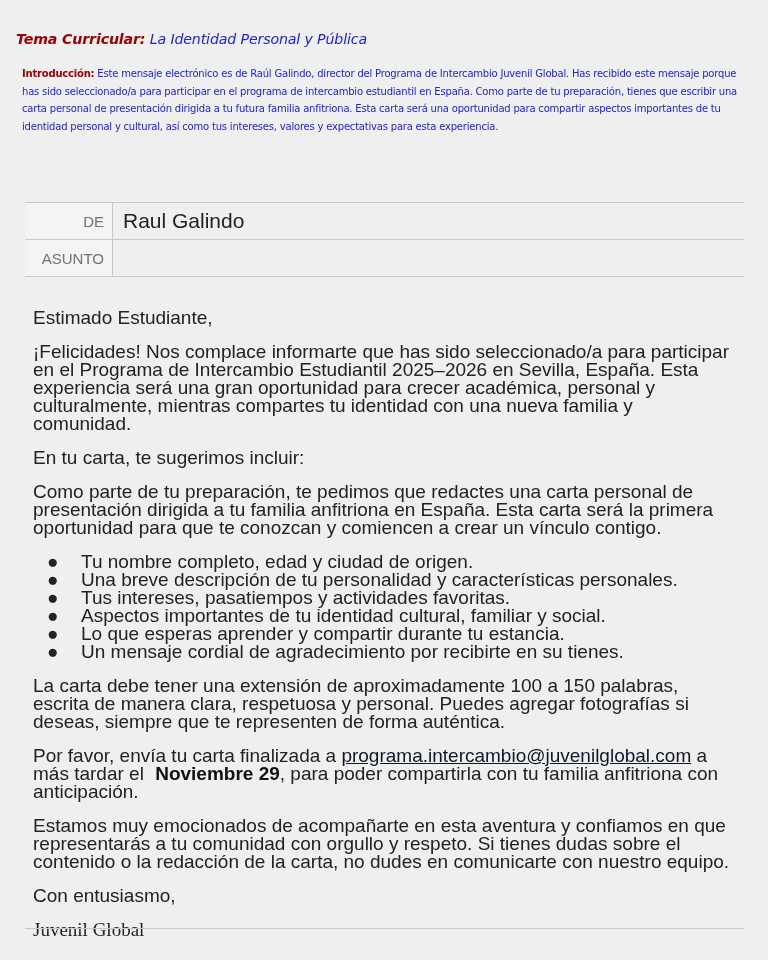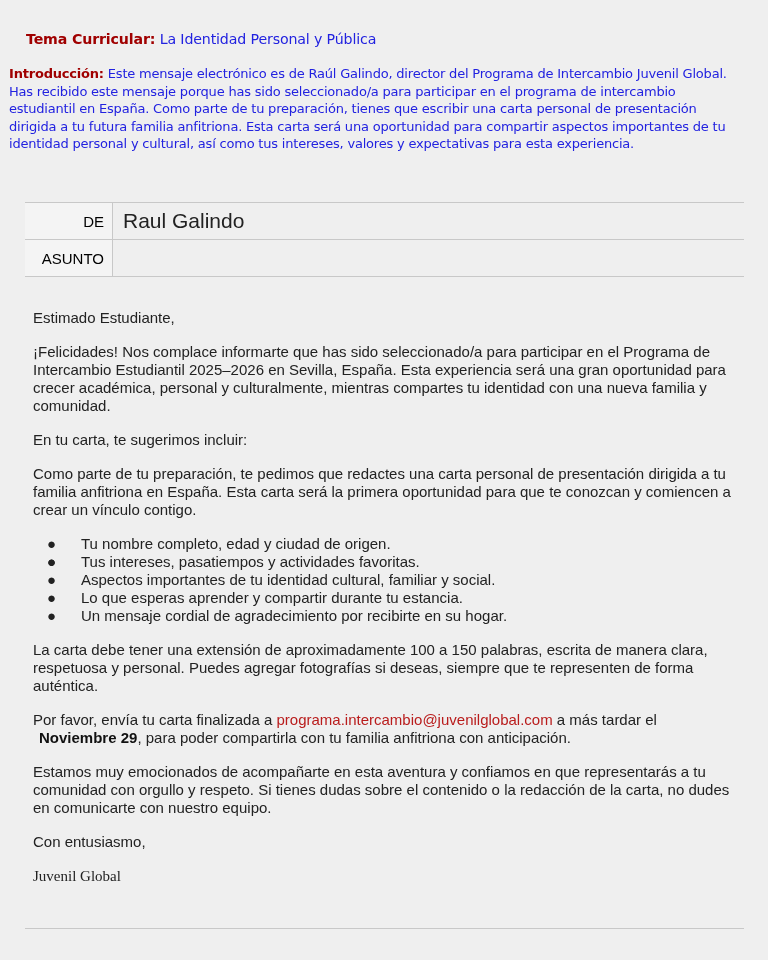--- a/index.html
+++ b/index.html
@@ -3,57 +3,57 @@
 <meta charset="utf-8">
 <style>
   html, body { margin:0; padding:0; }
   body {
     width:768px; height:960px; overflow:hidden;
     background:#efefef;
     font-family:"DejaVu Sans", sans-serif;
     color:#1f1f1f;
   }
   .topic {
-    position:absolute; left:26px; top:30px;
-    font-size:14.2px; line-height:18px; letter-spacing:-0.15px;
+    position:absolute; left:16px; top:30px;
+    font-size:14.2px; line-height:18px; letter-spacing:-0.15px;font-style:italic;
   }
   .label { color:#a00000; font-weight:bold; }
   .blue { color:#2222e0; }
   .intro {
-    position:absolute; left:9px; top:65px; width:720px;
-    font-size:13px; line-height:17.6px; letter-spacing:-0.2px;
+    position:absolute; left:22px; top:65px; width:720px;
+    font-size:10px; line-height:17.6px; letter-spacing:-0.2px;
   }
   .meta {
     position:absolute; left:25px; top:202px; width:719px;
     border-top:1px solid #c8c8c8;
     font-family:"Liberation Sans", sans-serif;
   }
   .meta-row { display:flex; height:36px; border-bottom:1px solid #c8c8c8; }
   .meta-key {
     width:88px; box-sizing:border-box; padding-right:8px;
     display:flex; align-items:center; justify-content:flex-end;
     background:#f4f4f4; border-right:1px solid #c8c8c8;
-    font-size:15px; color:#000000;
+    font-size:15px; color:#737373;
   }
   .meta-val {
     display:flex; align-items:center; padding-left:10px;
     font-size:21px; color:#222;
   }
   .body {
     position:absolute; left:33px; top:309px; width:700px;
     font-family:"Liberation Sans", sans-serif;
-    font-size:15px; line-height:18px; color:#222;
+    font-size:19px; line-height:18px; color:#222;
   }
   .body p { margin:0 0 16px 0; }
   .body ul { margin:0 0 16px 0; padding:0; list-style:none; }
   .body li { position:relative; padding-left:48px; }
   .body li .bullet {
     position:absolute; left:14px; top:0;
   }
-  .email { color:#b91c1c; }
+  .email { color:#0f172a; text-decoration:underline; }
   .bold { font-weight:bold; color:#111;margin-left:6px; }
   .sig { margin-bottom:16px;font-family:Liberation Serif, serif; }
   .footer-line {
     position:absolute; left:25px; top:928px; width:719px;
     border-top:1px solid #c8c8c8;
   }
 </style>
 </head>
 <body>
 
@@ -77,25 +77,25 @@
   </div>
 </div>
 
 <div class="body">
   <p>Estimado Estudiante,</p>
   <p>¡Felicidades! Nos complace informarte que has sido seleccionado/a para participar en el Programa de Intercambio Estudiantil 2025–2026 en Sevilla, España. Esta experiencia será una gran oportunidad para crecer académica, personal y culturalmente, mientras compartes tu identidad con una nueva familia y comunidad.</p>
   <p>En tu carta, te sugerimos incluir:</p>
   <p>Como parte de tu preparación, te pedimos que redactes una carta personal de presentación dirigida a tu familia anfitriona en España. Esta carta será la primera oportunidad para que te conozcan y comiencen a crear un vínculo contigo.</p>
   <ul>
     <li><span class="bullet">●</span><span>Tu nombre completo, edad y ciudad de origen.</span></li>
-    <li><span class="bullet">●</span></li>
+    <li><span class="bullet">●</span><span>Una breve descripción de tu personalidad y características personales.</span></li>
     <li><span class="bullet">●</span><span>Tus intereses, pasatiempos y actividades favoritas.</span></li>
     <li><span class="bullet">●</span><span>Aspectos importantes de tu identidad cultural, familiar y social.</span></li>
     <li><span class="bullet">●</span><span>Lo que esperas aprender y compartir durante tu estancia.</span></li>
-    <li><span class="bullet">●</span><span>Un mensaje cordial de agradecimiento por recibirte en su hogar.</span></li>
+    <li><span class="bullet">●</span><span>Un mensaje cordial de agradecimiento por recibirte en su tienes.</span></li>
   </ul>
   <p>La carta debe tener una extensión de aproximadamente 100 a 150 palabras, escrita de manera clara, respetuosa y personal. Puedes agregar fotografías si deseas, siempre que te representen de forma auténtica.</p>
   <p><span>Por favor, envía tu carta finalizada a </span><a class="email">programa.intercambio@juvenilglobal.com</a><span> a más tardar el </span><span class="bold">Noviembre 29</span><span>, para poder compartirla con tu familia anfitriona con anticipación.</span></p>
   <p>Estamos muy emocionados de acompañarte en esta aventura y confiamos en que representarás a tu comunidad con orgullo y respeto. Si tienes dudas sobre el contenido o la redacción de la carta, no dudes en comunicarte con nuestro equipo.</p>
   <p>Con entusiasmo,</p>
   <p class="sig">Juvenil Global</p>
 </div>
 
 <div class="footer-line"></div>
 

